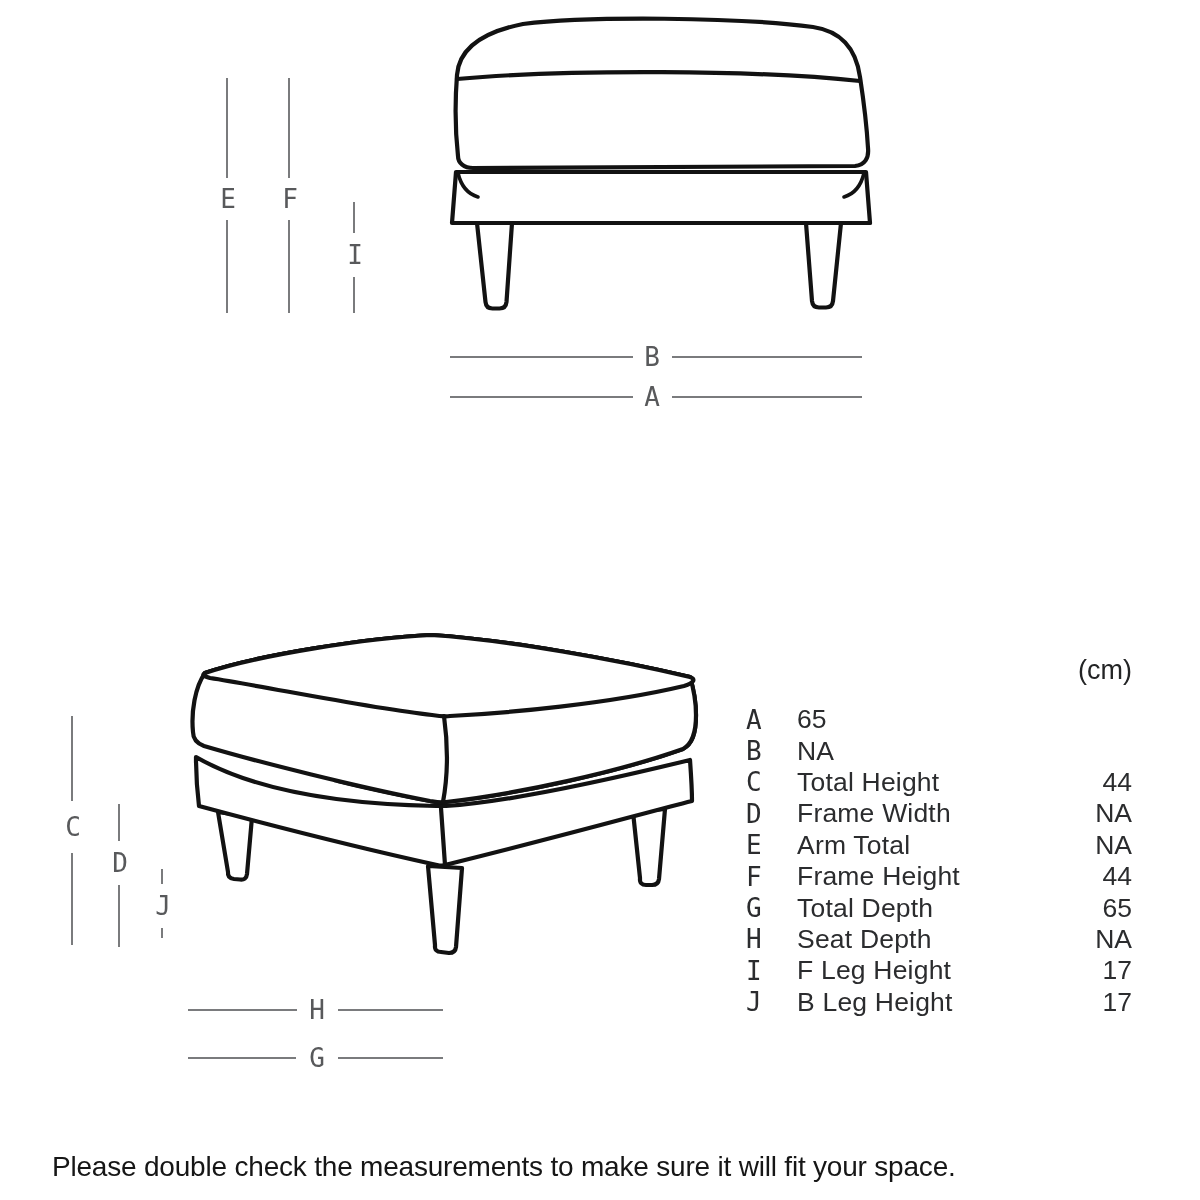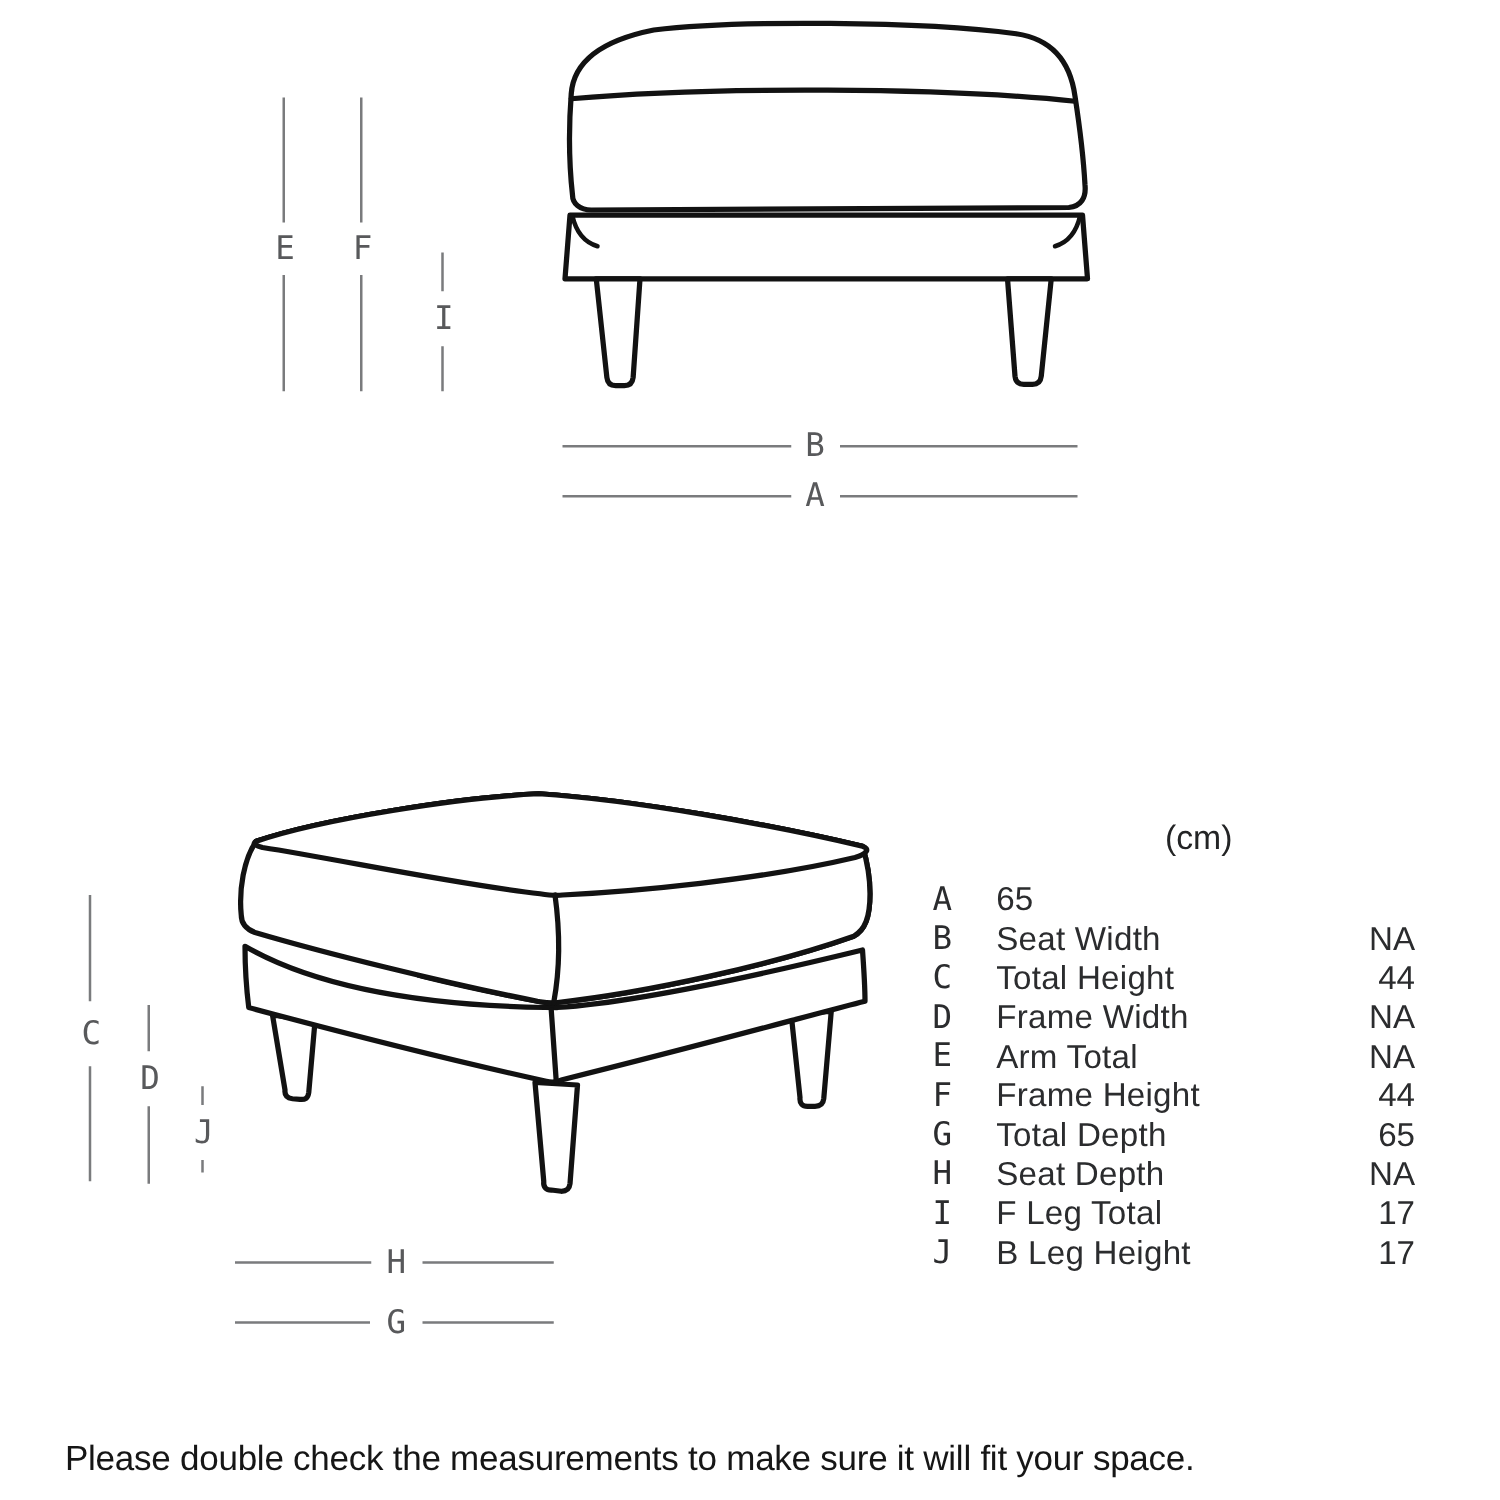--- a/index.html
+++ b/index.html
@@ -11,21 +11,21 @@
   .dim-v{position:absolute;width:2px;background:#7a7b7d;}
   .dim-h{position:absolute;height:2px;background:#7a7b7d;}
   .dim-letter{position:absolute;transform:translate(-50%,-50%);
               font-family:"DejaVu Sans Mono",monospace;font-size:26px;color:#58595b;}
   #size-table{position:absolute;left:746px;top:704px;width:386px;color:#2b2c2e;}
   .trow{display:flex;align-items:center;height:31.4px;}
   .t-letter{width:51px;font-family:"DejaVu Sans Mono",monospace;font-size:26px;color:#2b2c2e;}
   .t-label{flex:1;font-size:26.5px;letter-spacing:.2px;}
   .t-value{font-size:26.5px;text-align:center;}
   #unit-header{position:absolute;left:932px;top:672px;width:200px;transform:translateY(-54%);
-               text-align:left;font-size:27px;color:#232425;}
+               text-align:right;font-size:27px;color:#232425;}
   #footer-note{position:absolute;left:0;right:0;top:1151px;margin-left:52px;
                font-size:28px;letter-spacing:-0.2px;color:#161616;}
 </style>
 </head>
 <body>
 
 <div id="page">
 
   <svg style="position:absolute;left:428px;top:8px" width="464" height="310" viewBox="0 0 464 310">
 
@@ -112,21 +112,20 @@
 
   <div id="unit-header">(cm)</div>
 
   <div id="size-table">
     <div class="trow">
       <span class="t-letter">A</span>
       <span class="t-value">65</span>
     </div>
     <div class="trow">
       <span class="t-letter">B</span>
-      <span class="t-label">Seat Width</span>
       <span class="t-value">NA</span>
     </div>
     <div class="trow">
       <span class="t-letter">C</span>
       <span class="t-label">Total Height</span>
       <span class="t-value">44</span>
     </div>
     <div class="trow">
       <span class="t-letter">D</span>
       <span class="t-label">Frame Width</span>
@@ -147,21 +146,21 @@
       <span class="t-label">Total Depth</span>
       <span class="t-value">65</span>
     </div>
     <div class="trow">
       <span class="t-letter">H</span>
       <span class="t-label">Seat Depth</span>
       <span class="t-value">NA</span>
     </div>
     <div class="trow">
       <span class="t-letter">I</span>
-      <span class="t-label">F Leg Total</span>
+      <span class="t-label">F Leg Height</span>
       <span class="t-value">17</span>
     </div>
     <div class="trow">
       <span class="t-letter">J</span>
       <span class="t-label">B Leg Height</span>
       <span class="t-value">17</span>
     </div>
   </div>
 
   <div id="footer-note">Please double check the measurements to make sure it will fit your space.</div>

